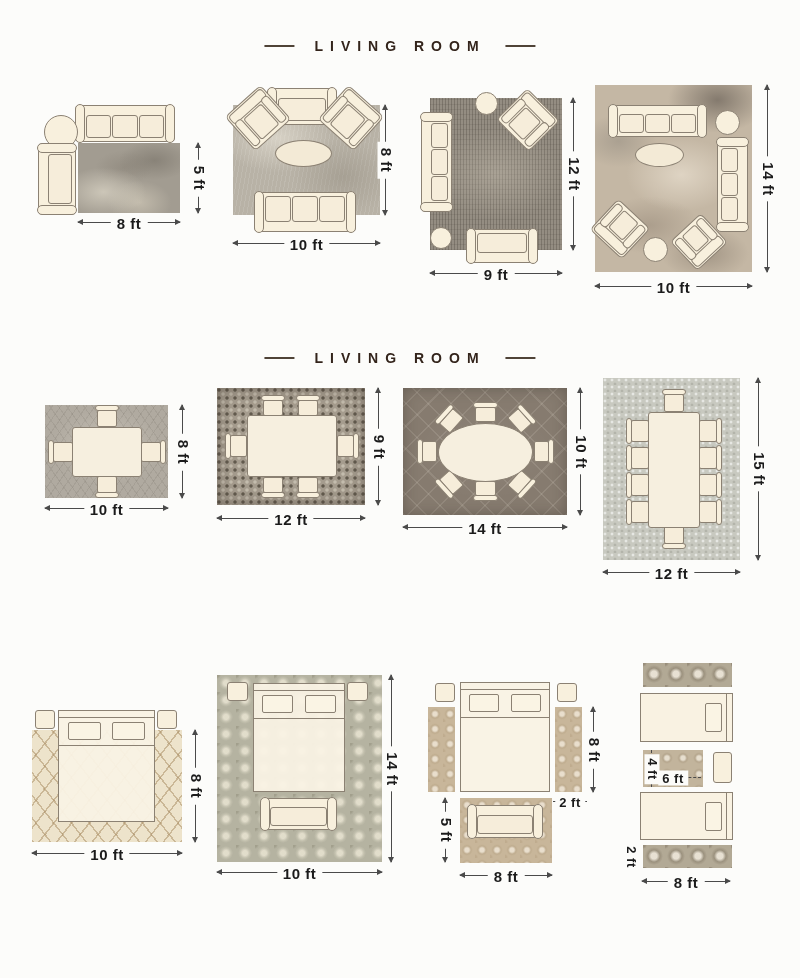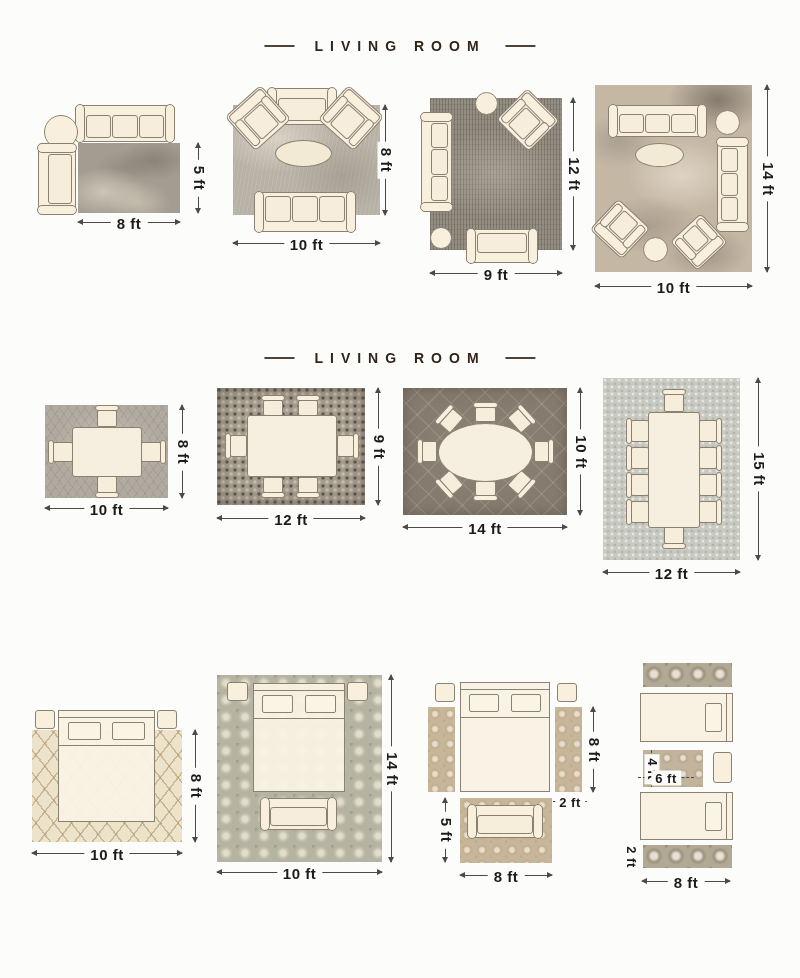--- a/index.html
+++ b/index.html
@@ -512,21 +512,21 @@
   <div class="layout" style="left:618px;top:655px;width:160px;height:240px">
     <div class="rug rug-b4" style="left:25px;top:8px;width:89px;height:24px"></div>
     <div class="tbed" style="left:22px;top:38px;width:93px;height:49px">
       <div class="thb"></div>
       <div class="tpil"></div>
     </div>
     <div class="rug rug-b4c" style="left:25px;top:95px;width:60px;height:37px"></div>
     <div class="dv noarr dashedl" style="left:33px;top:95px;height:37px">
       <span class="dl sm">4 ft</span>
     </div>
-    <div class="dh noarr dashedt" style="left:20px;top:122px;width:56px">
+    <div class="dh noarr dashedt" style="left:27px;top:122px;width:56px">
       <span class="dl sm">6 ft</span>
     </div>
     <div class="f" style="left:95px;top:97px;width:19px;height:31px"></div>
     <div class="tbed" style="left:22px;top:137px;width:93px;height:48px">
       <div class="thb"></div>
       <div class="tpil"></div>
     </div>
     <div class="rug rug-b4" style="left:25px;top:190px;width:89px;height:23px"></div>
     <div class="dv noarr" style="left:12px;top:190px;height:23px">
       <span class="dl sm">2 ft</span>

